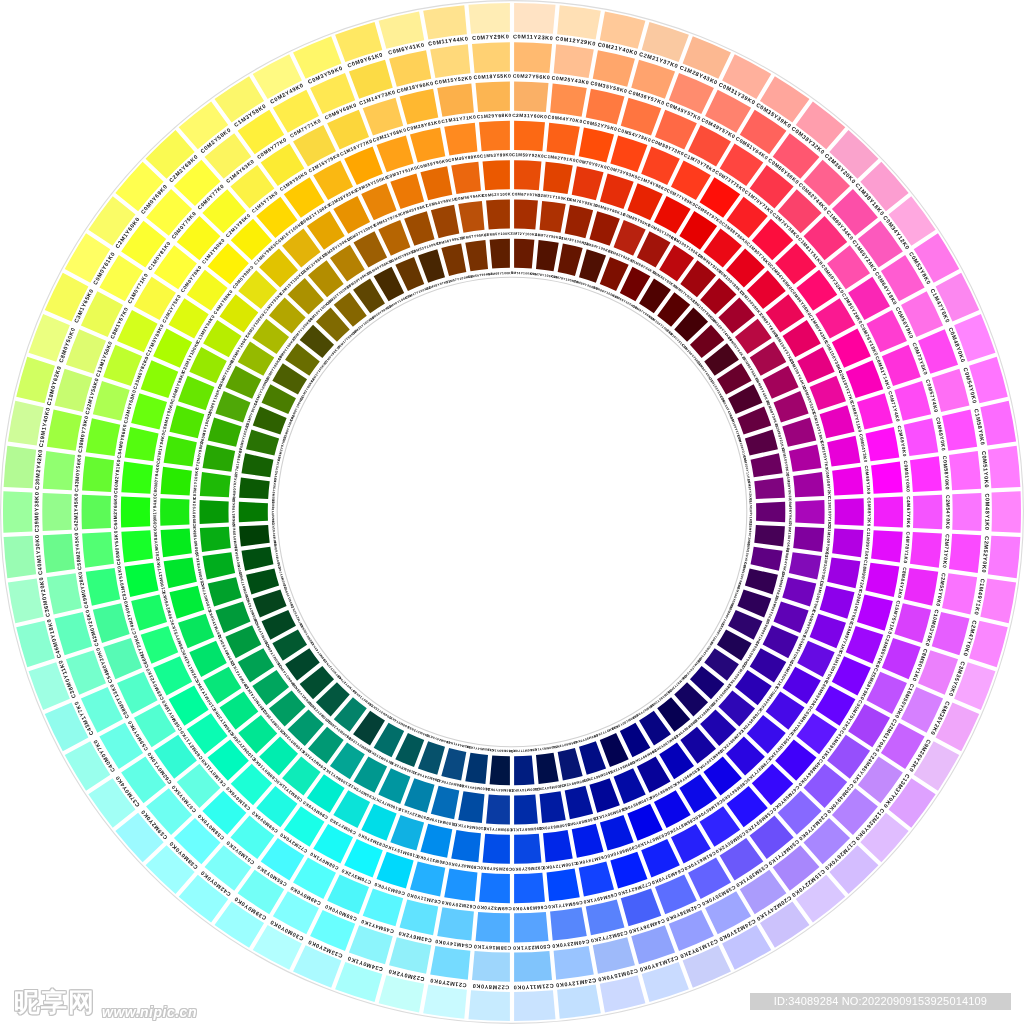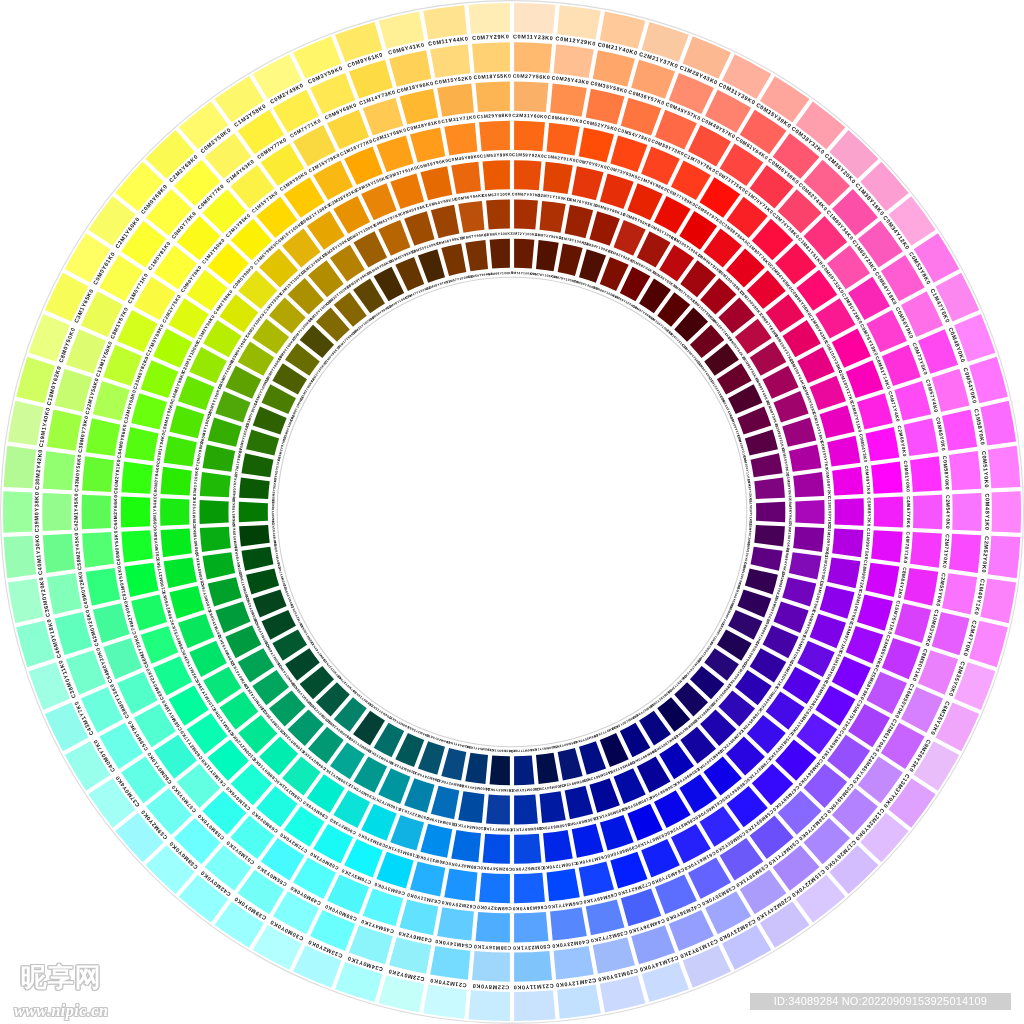--- a/index.html
+++ b/index.html
@@ -1,27 +1,27 @@
 <!DOCTYPE html>
 <html><head>
 <meta charset="utf-8">
 <style>
   html,body{margin:0;padding:0;background:#fff;}
   body{width:1024px;height:1024px;overflow:hidden;position:relative;
        font-family:"Liberation Sans",sans-serif;}
   #wheel{position:absolute;left:0;top:0;width:1024px;height:1024px;display:block;filter:blur(0.55px);}
-  .wm{position:absolute;left:14px;bottom:4px;display:flex;align-items:center;gap:7px;flex-direction:column;}
+  .wm{position:absolute;left:14px;bottom:4px;display:flex;align-items:flex-end;gap:7px;}
   .wm-logo{font-family:"DejaVu Sans",sans-serif;font-size:26px;font-weight:700;
      color:#ffffff;letter-spacing:1px;
      text-shadow:
        -1.1px -1.1px 0 #c3c3c3, 1.1px -1.1px 0 #c3c3c3,
        -1.1px  1.1px 0 #c3c3c3, 1.1px  1.1px 0 #c3c3c3,
        -1.1px 0 0 #c3c3c3, 1.1px 0 0 #c3c3c3,
        0 -1.1px 0 #c3c3c3, 0 1.1px 0 #c3c3c3;}
-  .wm-site{font-family:Liberation Serif, serif;font-size:16px;font-weight:700;
+  .wm-site{font-family:Liberation Sans, sans-serif;font-size:14px;font-weight:700;
      font-style:italic;color:#ffffff;letter-spacing:0.5px;
      text-shadow:
        -1.0px -1.0px 0 #c6c6c6, 1.0px -1.0px 0 #c6c6c6,
        -1.0px  1.0px 0 #c6c6c6, 1.0px  1.0px 0 #c6c6c6,
        -1.0px 0 0 #c6c6c6, 1.0px 0 0 #c6c6c6,
        0 -1.0px 0 #c6c6c6, 0 1.0px 0 #c6c6c6;}
   .idstrip{position:absolute;right:13px;bottom:14px;background:#cfcfcf;color:#ffffff;
      font-family:"Liberation Sans",sans-serif;font-size:11px;line-height:17px;
      padding:0 24px;white-space:nowrap;letter-spacing:0.15px;}
 </style>

